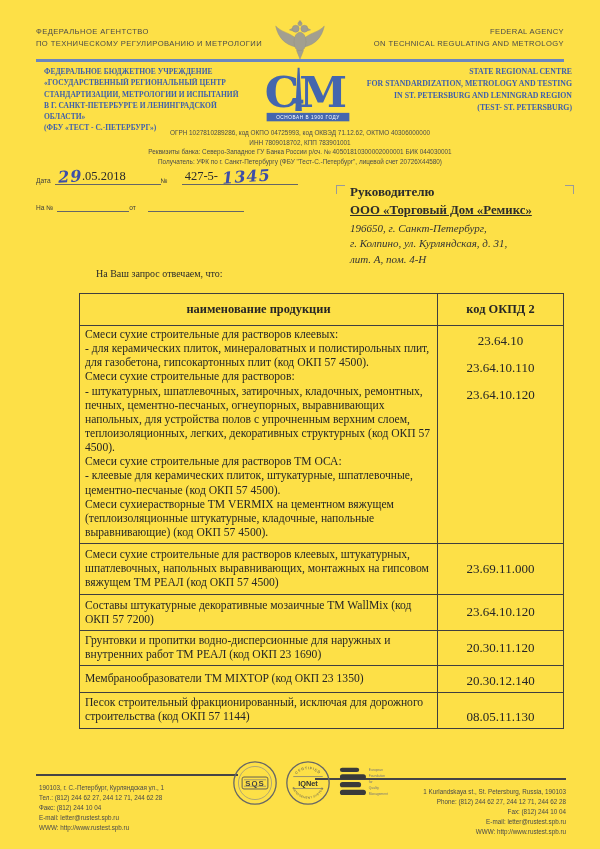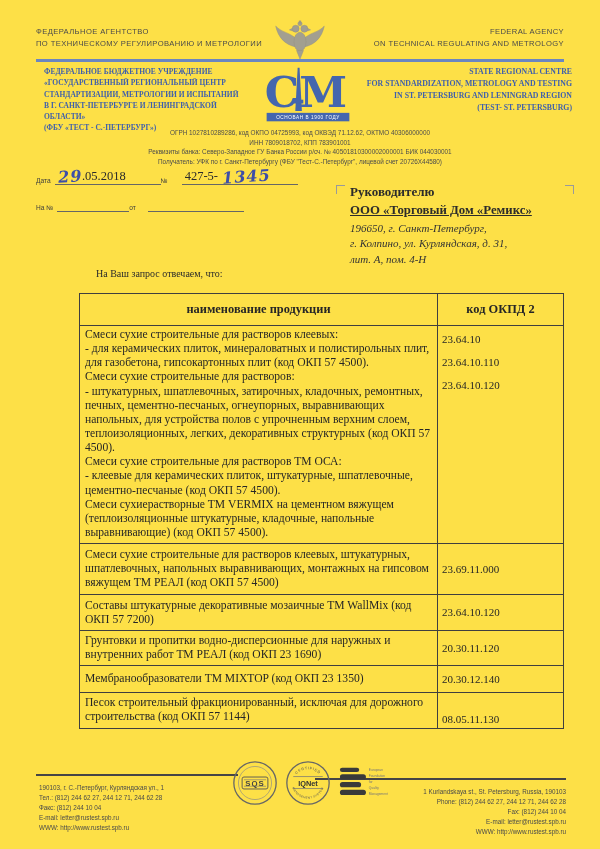--- a/index.html
+++ b/index.html
@@ -56,21 +56,21 @@
     color:#333; }
   
   .intro { position:absolute; top:268px; left:96px; font-size:10px; }
   .doc-table { position:absolute; top:293px; left:79px; width:484px;
     border-collapse:collapse; table-layout:fixed; font-size:11.6px; color:#262626; }
   .doc-table th, .doc-table td { border:1.6px solid #3f3f3f; }
   .doc-table th { font-size:12.4px; font-weight:bold; padding:8px 4px; text-align:center; }
   .name-cell { padding:2px 6px 3px 5px; line-height:1.22; vertical-align:top;
     text-align:left; }
   .cell-line { display:block; }
-  .code-cell { text-align:left; font-size:11px; vertical-align:middle;
+  .code-cell { text-align:center; font-size:13px; vertical-align:middle;
     padding:2px 4px; }
   .code-top { vertical-align:top; padding-top:7px; }
   .code-bottom { vertical-align:bottom; padding-bottom:3px; }
   .code-stack div { margin-bottom:11px; }
   
   .footer { position:absolute; top:760px; left:36px; width:530px; height:85px;
     font-family:"Liberation Sans", sans-serif; color:#4a4a4a; }
   .f-line-left { position:absolute; top:14px; left:0; width:202px; height:2px;
     background:#454545; }
   .f-line-right { position:absolute; top:18px; left:279px; right:0; height:2px;

